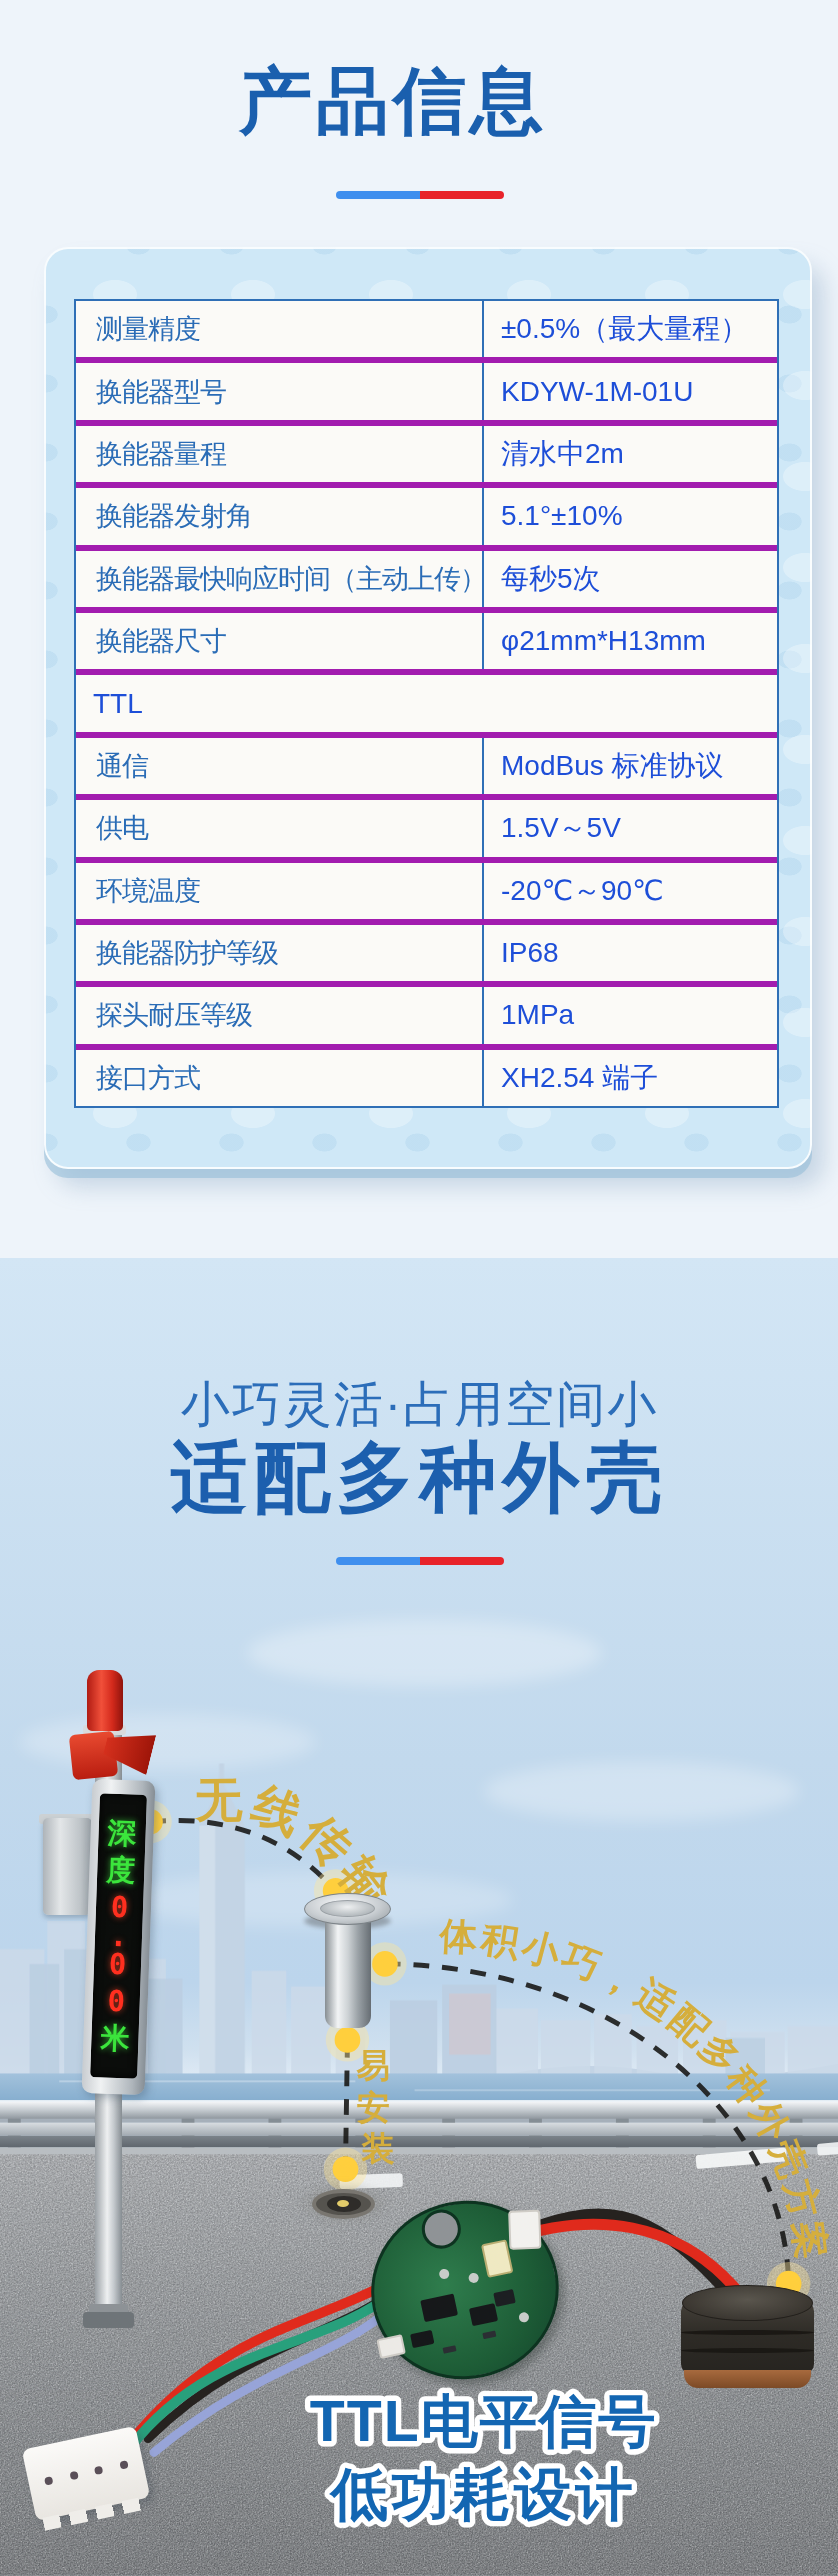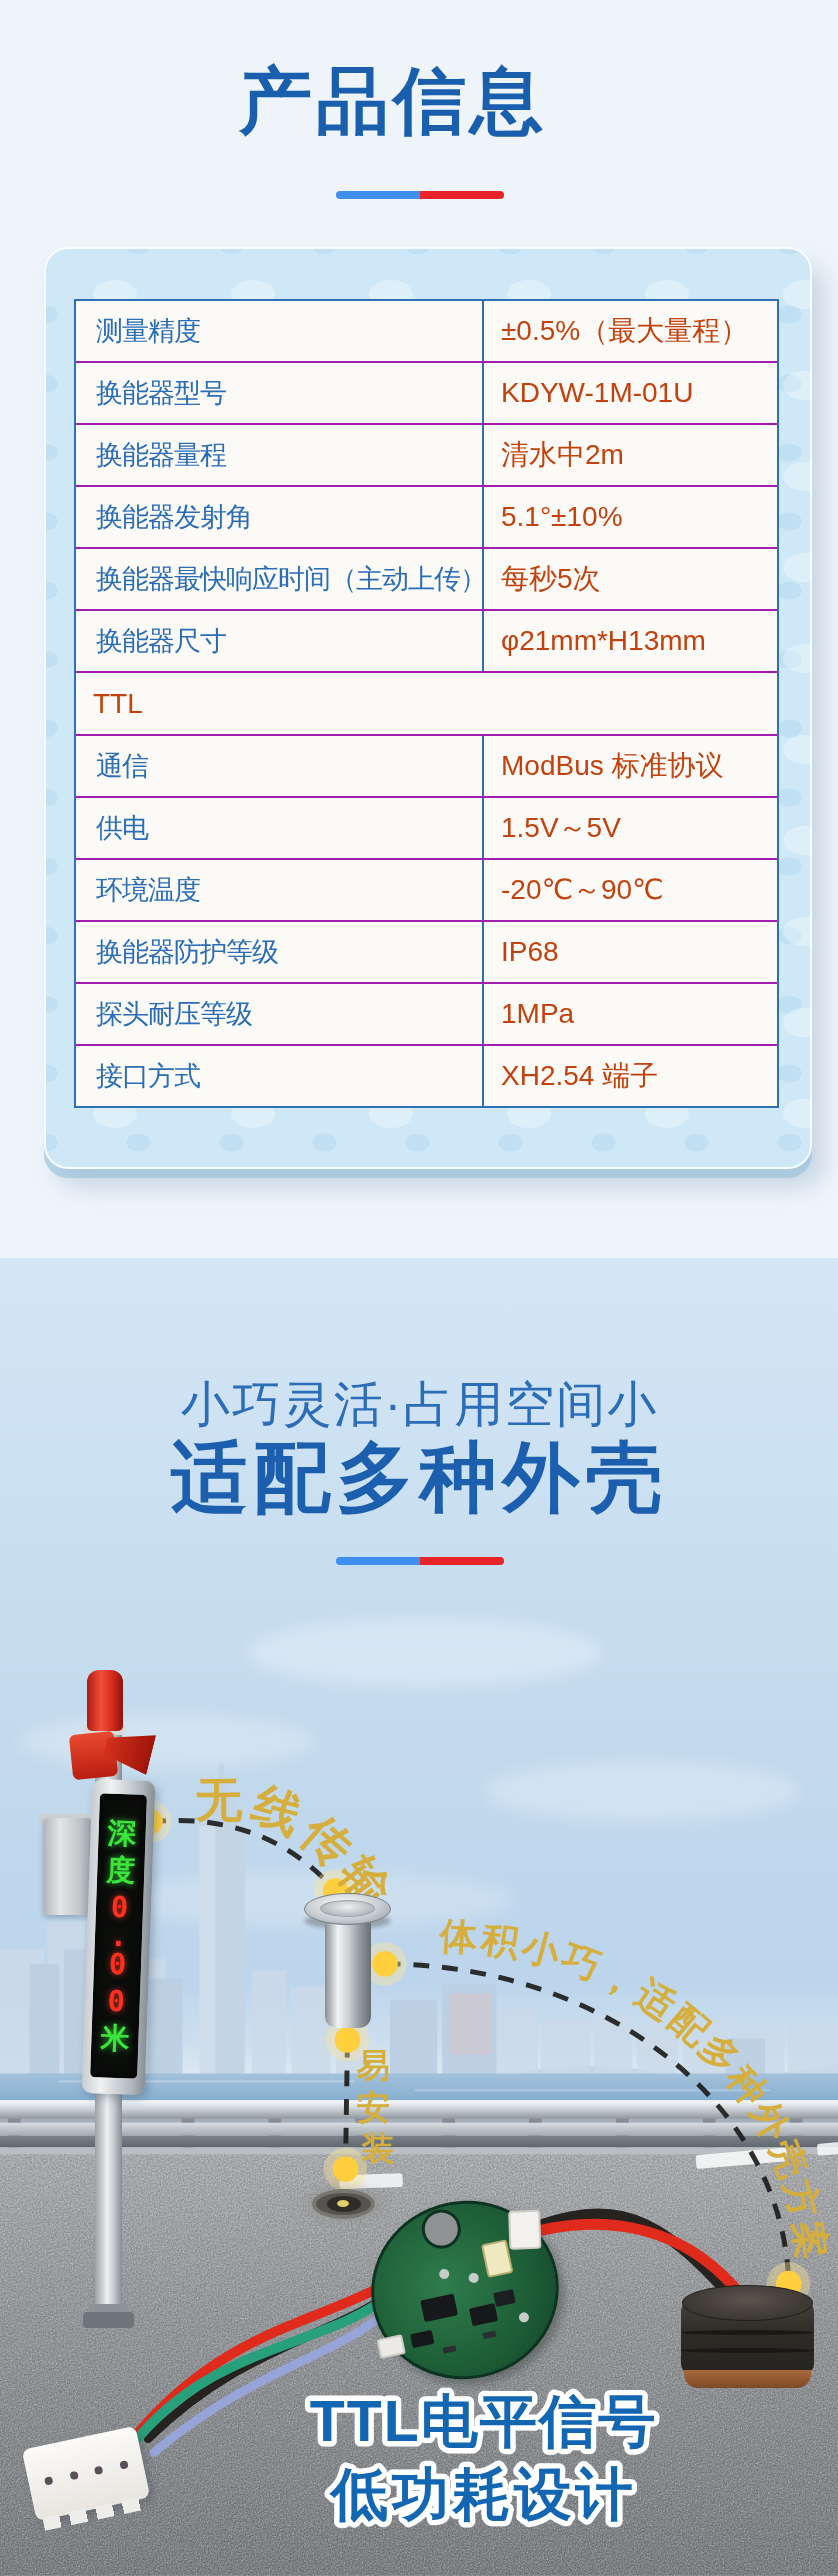--- a/index.html
+++ b/index.html
@@ -17,26 +17,26 @@
   .card{position:absolute;left:44px;top:247px;width:764px;height:918px;border-radius:24px;
     background-color:#cfe8f7;
     background-image:radial-gradient(rgba(255,255,255,.30) 22%,transparent 23%),
                      radial-gradient(rgba(160,203,232,.28) 18%,transparent 19%);
     background-size:138px 91px,93px 69px;background-position:0 0,46px 31px;
     border:2px solid rgba(255,255,255,.85);
     box-shadow:0 9px 0 rgba(150,190,216,.6),12px 18px 22px rgba(126,158,190,.35);}
 
   .spec-table{position:absolute;left:74px;top:299px;width:705px;height:809px;
     border:2px solid #2f6fb6;background:#fbfaf7;display:flex;flex-direction:column;box-sizing:border-box;}
-  .spec-row{flex:1;display:flex;border-top:2px solid #a21caf;}
+  .spec-row{flex:1;display:flex;border-top:6px solid #a21caf;}
   .spec-row:first-child{border-top:none;}
   .spec-label{width:408px;border-right:2px solid #2f6fb6;display:flex;align-items:center;
     padding-left:20px;box-sizing:border-box;color:#2a6cb6;font-size:27px;letter-spacing:-1px;white-space:nowrap;}
   .spec-value{flex:1;display:flex;align-items:center;padding-left:17px;
-    color:#c2410c;font-size:28px;white-space:nowrap;}
+    color:#1d4ed8;font-size:28px;white-space:nowrap;}
 
   
   .photo{position:absolute;left:0;top:1258px;width:839px;height:1318px;overflow:hidden;
     background:linear-gradient(180deg,#d3e6f5 0%,#c2d9ed 38%,#bcd5ec 55%,#cfe0ef 60%,#dde9f4 62%,#dde9f4 100%);}
   .scene-svg{position:absolute;left:0;top:0;}
 
   .h-sub{position:absolute;top:114px;left:0;width:839px;text-align:center;
     font-size:49px;font-weight:500;color:#2b6db9;letter-spacing:2px;}
   .h-main{position:absolute;top:169px;left:0;width:839px;text-align:center;
     font-size:77px;font-weight:bold;color:#1c5fae;letter-spacing:6px;}

